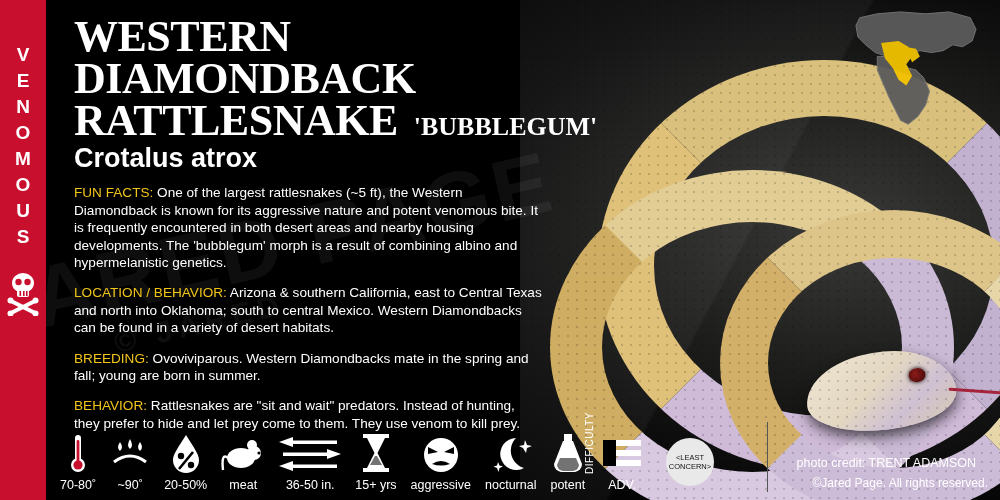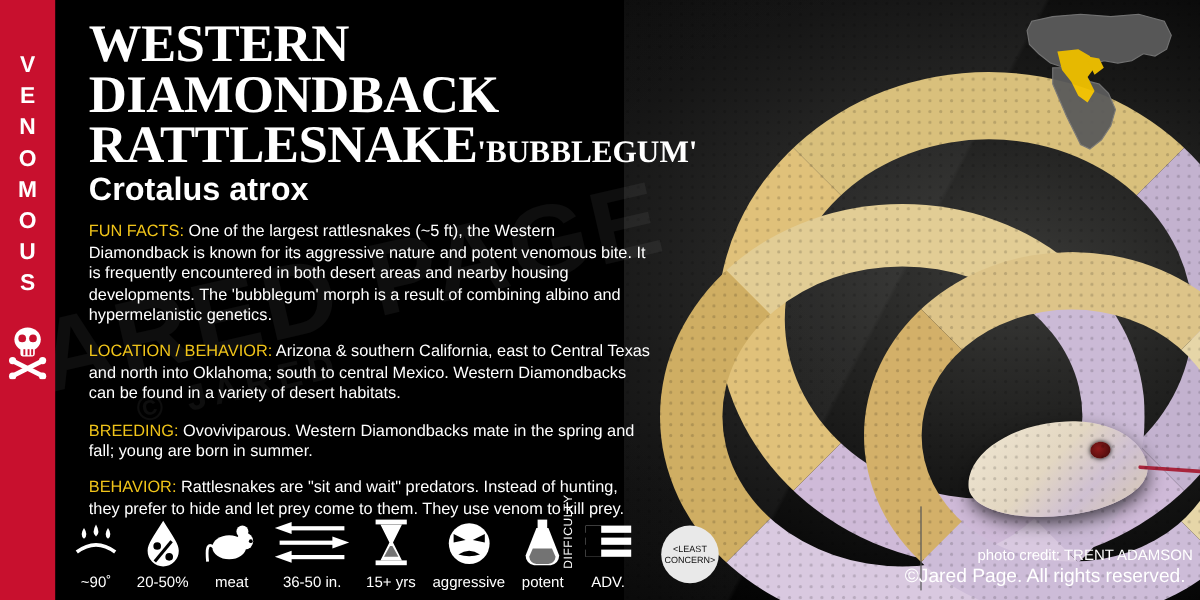--- a/index.html
+++ b/index.html
@@ -51,32 +51,32 @@
   .watermark .w2{font-size:30px;letter-spacing:6px;padding-left:120px;}
 
   
   .map{position:absolute;right:16px;top:8px;width:136px;height:124px;opacity:.95;}
 
   
   .content{position:absolute;left:74px;top:16px;width:470px;}
   h1.title{margin:0;color:#fff;font-weight:bold;font-size:44px;line-height:.95;letter-spacing:-.5px;
      font-family:Liberation Serif, serif;}
   h1.title .l2{display:block;}
-  .morph{color:#fff;font-size:26px;font-weight:bold;letter-spacing:0;margin-left:0;}
+  .morph{color:#fff;font-size:26px;font-weight:bold;letter-spacing:0;margin-left:16px;}
   .sci{color:#fff;font-weight:bold;font-size:27px;margin:2px 0 10px 0;}
   .para{color:#fff;font-size:13.6px;line-height:1.28;margin:0 0 13px 0;max-width:468px;}
   .lbl{color:#f0c419;font-weight:normal;}
 
   
   .iconrow{position:absolute;left:60px;bottom:8px;width:700px;height:84px;display:flex;align-items:flex-end;}
   .ic{display:flex;flex-direction:column;align-items:center;justify-content:flex-end;margin-right:14px;}
-  .ic .glyph{height:44px;display:flex;align-items:center;justify-content:center;}
+  .ic .glyph{height:44px;display:flex;align-items:flex-end;justify-content:center;}
   .ic .cap{color:#fff;font-size:12.5px;margin-top:4px;white-space:nowrap;}
-  .credit{position:absolute;right:6px;bottom:30px;color:#fff;font-size:12.5px;text-align:right;}
-  .rights{position:absolute;right:12px;bottom:10px;color:#fff;font-size:16px;text-align:right;}
+  .credit{position:absolute;right:24px;bottom:30px;color:#fff;font-size:12.5px;text-align:right;}
+  .rights{position:absolute;right:12px;bottom:10px;color:#fff;font-size:12px;text-align:right;}
   .vr{position:absolute;right:232px;bottom:8px;width:1px;height:70px;background:#555;}
 </style>
 </head>
 <body>
 
 <div class="card">
 
   <div class="photo">
     <div class="photo-bg"></div>
     <div class="diag"></div>
@@ -147,20 +147,31 @@
     <p class="para">
       <span class="lbl">BREEDING:</span><span> Ovoviviparous. Western Diamondbacks mate in the spring and fall; young are born in summer.</span>
     </p>
     <p class="para">
       <span class="lbl">BEHAVIOR:</span><span> Rattlesnakes are "sit and wait" predators. Instead of hunting, they prefer to hide and let prey come to them. They use venom to kill prey.</span>
     </p>
   </div>
 
   <div class="iconrow">
 
+    <div class="ic">
+      <div class="glyph">
+        <svg width="22" height="42" viewBox="0 0 22 42">
+          <rect x="8" y="3" width="6" height="26" rx="3" fill="#fff"></rect>
+          <circle cx="11" cy="33" r="7" fill="#fff"></circle>
+          <rect x="9.6" y="8" width="2.8" height="24" rx="1.4" fill="#c8102e"></rect>
+          <circle cx="11" cy="33" r="4.6" fill="#c8102e"></circle>
+        </svg>
+      </div>
+      <div class="cap">70-80˚</div>
+    </div>
 
     <div class="ic">
       <div class="glyph">
         <svg width="40" height="40" viewBox="0 0 40 40">
           <path d="M4 28 Q20 16 36 28" stroke="#fff" stroke-width="3" fill="none"></path>
           <g fill="#fff">
             <path d="M10 8 q4 6 0 9 q-4-3 0-9z"></path>
             <path d="M20 5 q4 7 0 10 q-4-3 0-10z"></path>
             <path d="M30 8 q4 6 0 9 q-4-3 0-9z"></path>
           </g>
@@ -227,20 +238,30 @@
         <svg width="40" height="40" viewBox="0 0 40 40">
           <circle cx="20" cy="21" r="17" fill="#fff"></circle>
           <path d="M7 13 L17 18 L7 20 Z" fill="#000"></path>
           <path d="M33 13 L23 18 L33 20 Z" fill="#000"></path>
           <path d="M11 30 Q20 24 29 30 Q20 33 11 30Z" fill="#000"></path>
         </svg>
       </div>
       <div class="cap">aggressive</div>
     </div>
 
+    <div class="ic">
+      <div class="glyph">
+        <svg width="42" height="40" viewBox="0 0 42 40">
+          <path d="M26 4 a16 16 0 1 0 8 30 A18 18 0 0 1 26 4z" fill="#fff"></path>
+          <polygon points="35,6 37,11 42,12 37,14 36,19 33,14 29,12 34,11" fill="#fff"></polygon>
+          <polygon points="8,28 9.5,31.5 13,32.5 9.5,34 8.5,38 7,34 3.5,32.5 7,31.5" fill="#fff"></polygon>
+        </svg>
+      </div>
+      <div class="cap">nocturnal</div>
+    </div>
 
     <div class="ic">
       <div class="glyph">
         <svg width="34" height="42" viewBox="0 0 34 42">
           <rect x="13" y="2" width="8" height="7" fill="#fff"></rect>
           <path d="M12 9 L22 9 L31 32 a8 8 0 0 1 -7 8 L10 40 a8 8 0 0 1 -7 -8 Z" fill="#fff"></path>
           <path d="M9 26 L25 26 L28 33 a7 7 0 0 1 -6 6 L12 39 a7 7 0 0 1 -6 -6 Z" fill="#000" opacity=".55"></path>
         </svg>
       </div>
       <div class="cap">potent</div>

